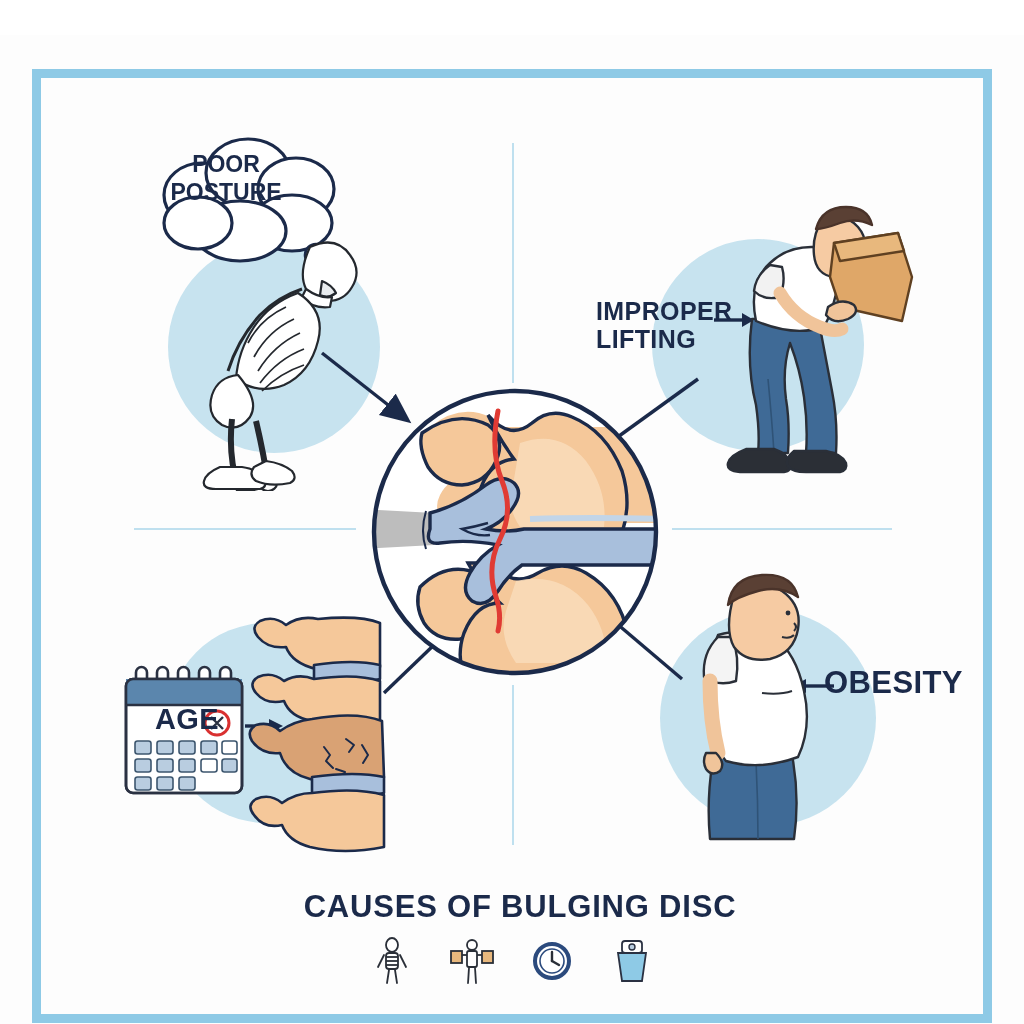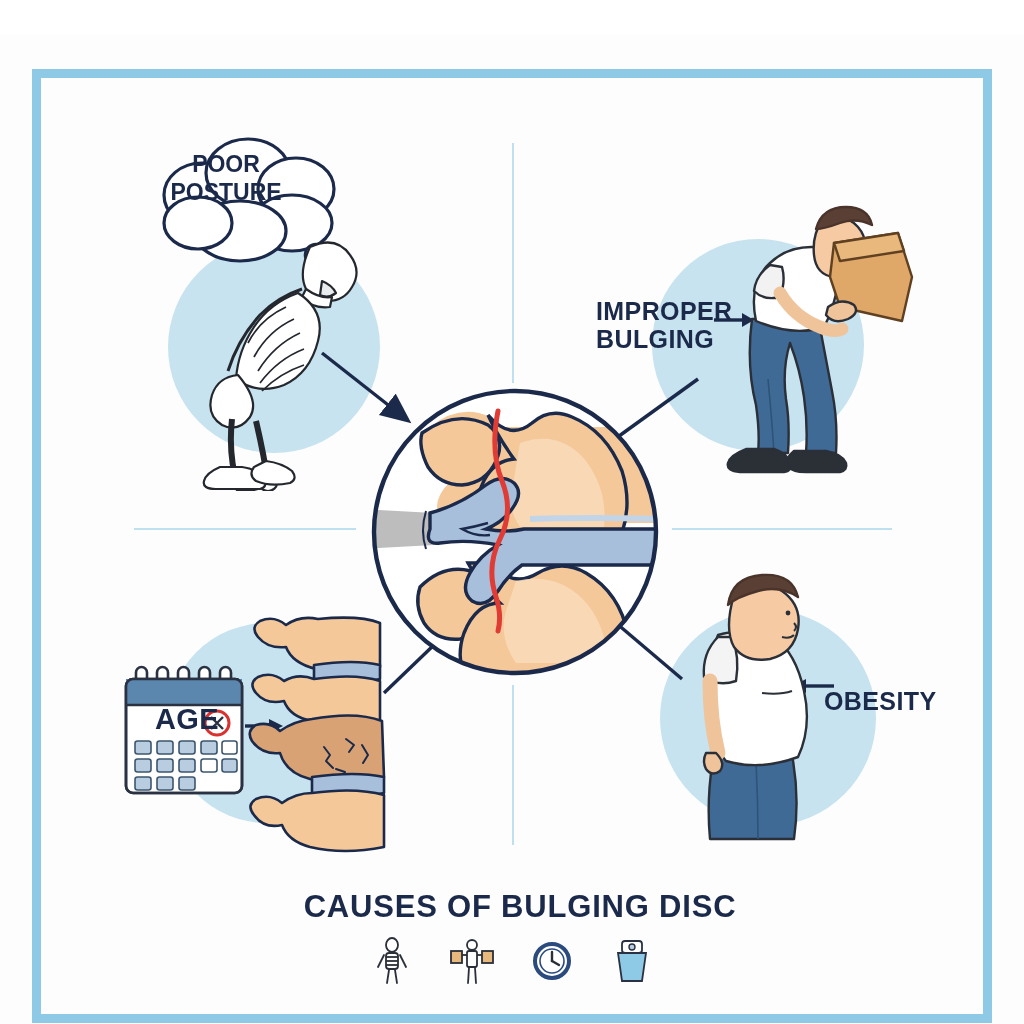--- a/index.html
+++ b/index.html
@@ -61,21 +61,21 @@
   
   .label{
     position:absolute;
     color:#1b2a4a;
     font-weight:bold;
     letter-spacing:.4px;
     line-height:1.12;
     white-space:pre;
   }
   .lbl-lifting{left:596px;top:262px;font-size:25px;}
-  .lbl-obesity{left:824px;top:652px;font-size:25px;}
+  .lbl-obesity{left:824px;top:631px;font-size:31px;}
   .lbl-age{
     position:absolute;left:155px;top:668px;
     font-size:29px;font-weight:bold;color:#1b2a4a;letter-spacing:.4px;
   }
   
   .bubble-text{
     position:absolute;
     left:163px;top:115px;
     width:126px;
     text-align:center;
@@ -179,21 +179,21 @@
   <svg class="art" style="left:300px;top:300px;" width="130" height="100">
     <defs>
       <marker id="ah1" markerWidth="10" markerHeight="10" refX="7" refY="4" orient="auto" markerUnits="strokeWidth">
         <path d="M0,0 L9,4 L0,8 z" fill="#1b2a4a"></path>
       </marker>
     </defs>
     <line x1="22" y1="18" x2="106" y2="84" stroke="#1b2a4a" stroke-width="3.4" marker-end="url(#ah1)"></line>
   </svg>
 
   <div class="label lbl-lifting">IMPROPER
-BULGING</div>
+LIFTING</div>
   <svg class="art" style="left:712px;top:272px;" width="46" height="26">
     <line x1="2" y1="13" x2="32" y2="13" stroke="#1b2a4a" stroke-width="3.4"></line>
     <path d="M30,6 L42,13 L30,20 z" fill="#1b2a4a"></path>
   </svg>
 
   <svg class="art" style="left:716px;top:164px;" width="206" height="286">
     <g stroke="#2a2f38" stroke-width="2.4" stroke-linejoin="round">
 
       <path d="M36 120 q-6 46 4 86 q4 28 2 48 l30 0 q2 -30 -2 -54 q-4 -30 4 -56
                q10 26 14 54 q4 28 2 56 l30 0 q2 -32 -4 -62 q-8 -42 -14 -74 z" fill="#3f6a96"></path>

